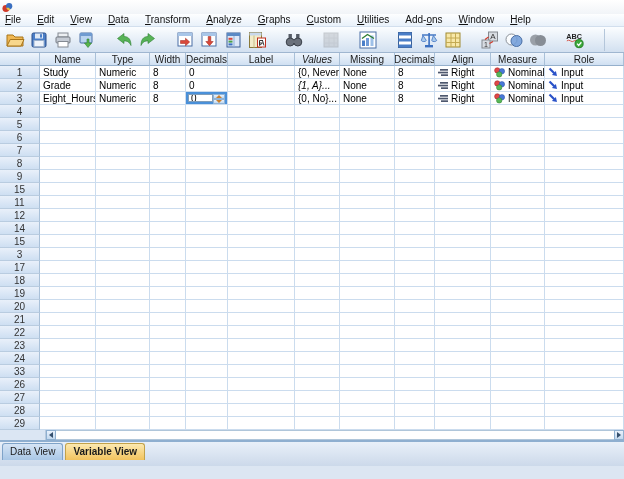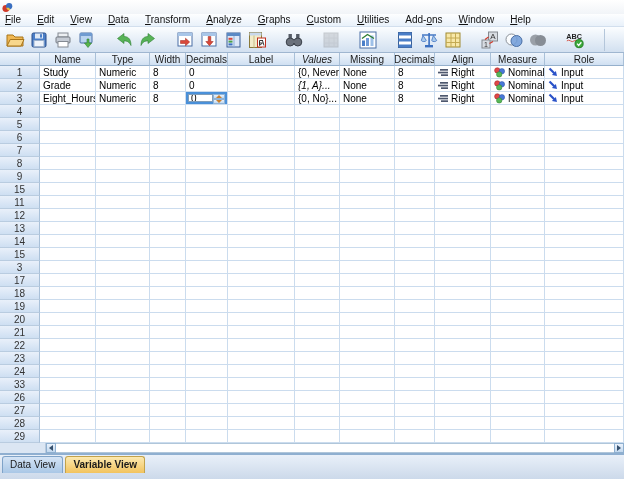--- a/index.html
+++ b/index.html
@@ -573,34 +573,20 @@
         <div class="g-cell" style="width: 42px;"></div>
         <div class="g-cell" style="width: 67px;"></div>
         <div class="g-cell" style="width: 45px;"></div>
         <div class="g-cell" style="width: 55px;"></div>
         <div class="g-cell" style="width: 40px;"></div>
         <div class="g-cell" style="width: 56px;"></div>
         <div class="g-cell" style="width: 54px;"></div>
         <div class="g-cell flex"></div>
       </div>
       <div class="grid-row">
-        <div class="rh-cell">13</div>
-        <div class="g-cell" style="width: 56px;"></div>
-        <div class="g-cell" style="width: 54px;"></div>
-        <div class="g-cell" style="width: 36px;"></div>
-        <div class="g-cell" style="width: 42px;"></div>
-        <div class="g-cell" style="width: 67px;"></div>
-        <div class="g-cell" style="width: 45px;"></div>
-        <div class="g-cell" style="width: 55px;"></div>
-        <div class="g-cell" style="width: 40px;"></div>
-        <div class="g-cell" style="width: 56px;"></div>
-        <div class="g-cell" style="width: 54px;"></div>
-        <div class="g-cell flex"></div>
-      </div>
-      <div class="grid-row">
         <div class="rh-cell">14</div>
         <div class="g-cell" style="width: 56px;"></div>
         <div class="g-cell" style="width: 54px;"></div>
         <div class="g-cell" style="width: 36px;"></div>
         <div class="g-cell" style="width: 42px;"></div>
         <div class="g-cell" style="width: 67px;"></div>
         <div class="g-cell" style="width: 45px;"></div>
         <div class="g-cell" style="width: 55px;"></div>
         <div class="g-cell" style="width: 40px;"></div>
         <div class="g-cell" style="width: 56px;"></div>

